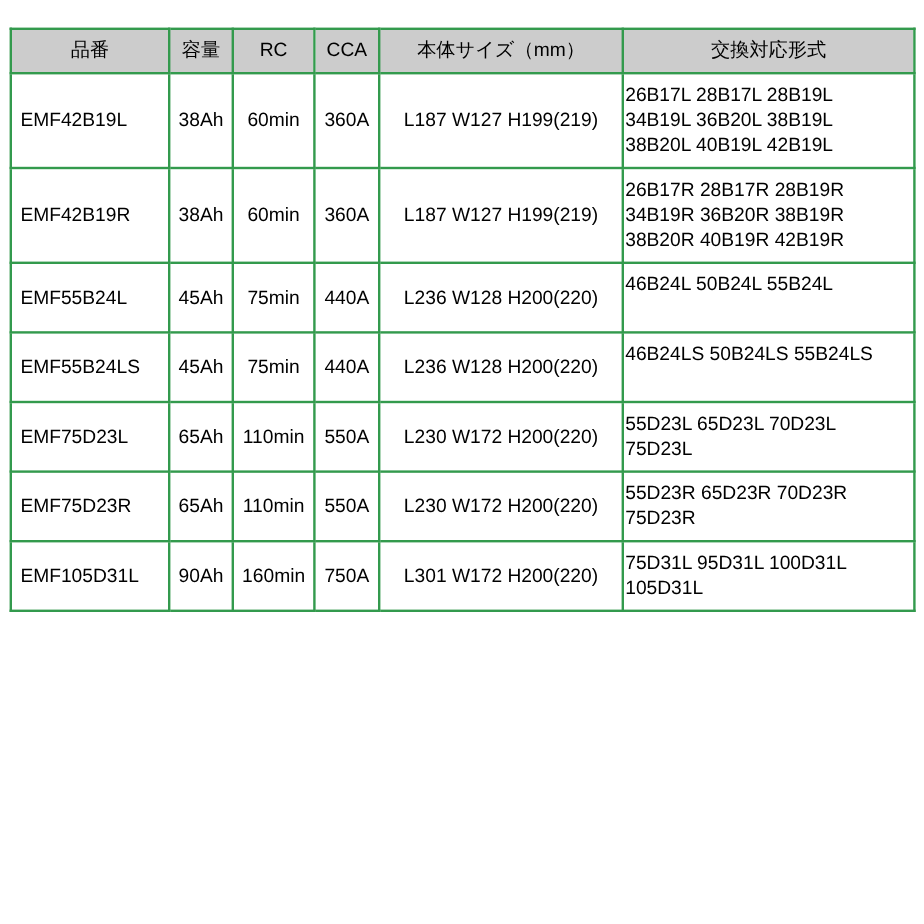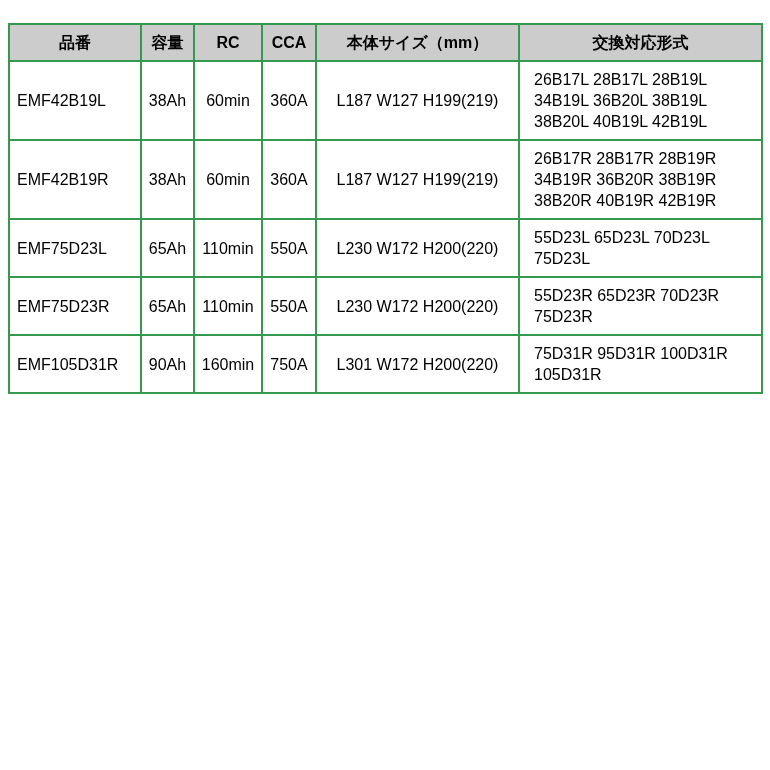--- a/index.html
+++ b/index.html
@@ -20,37 +20,37 @@
     border-collapse:collapse;
     table-layout:fixed;
     width:753px;
   }
   th,td{
     border:2px solid var(--border-color);
     overflow:hidden;
   }
   th{
     background:var(--header-bg);
-    font-weight:bold;
+    font-weight:normal;
     font-size:16px;
     line-height:21px;
     padding:7px 3px;
     text-align:center;
     vertical-align:middle;
   }
   td{
     font-size:16px;
     line-height:21px;
     padding:7px 5px;
     text-align:center;
     vertical-align:middle;
     background:#ffffff;
   }
   td.col-part{text-align:left;padding-left:7px;border-radius:15px;}
-  td.col-compat{text-align:left;padding-left:14px;white-space:pre-line;}
+  td.col-compat{text-align:left;padding-left:1px;white-space:pre-line;}
   col.col-part{width:132px;}
   col.col-capacity{width:53px;}
   col.col-rc{width:68px;}
   col.col-cca{width:54px;}
   col.col-size{width:203px;}
   col.col-compat{width:243px;}
 </style>
 </head>
 <body>
 
@@ -89,41 +89,59 @@
           <td class="col-part">EMF42B19R</td>
           <td class="col-capacity">38Ah</td>
           <td class="col-rc">60min</td>
           <td class="col-cca">360A</td>
           <td class="col-size">L187 W127 H199(219)</td>
           <td class="col-compat">26B17R 28B17R 28B19R
 34B19R 36B20R 38B19R
 38B20R 40B19R 42B19R</td>
         </tr>
         <tr>
+          <td class="col-part">EMF55B24L</td>
+          <td class="col-capacity">45Ah</td>
+          <td class="col-rc">75min</td>
+          <td class="col-cca">440A</td>
+          <td class="col-size">L236 W128 H200(220)</td>
+          <td class="col-compat">46B24L 50B24L 55B24L
+&nbsp;</td>
+        </tr>
+        <tr>
+          <td class="col-part">EMF55B24LS</td>
+          <td class="col-capacity">45Ah</td>
+          <td class="col-rc">75min</td>
+          <td class="col-cca">440A</td>
+          <td class="col-size">L236 W128 H200(220)</td>
+          <td class="col-compat">46B24LS 50B24LS 55B24LS
+&nbsp;</td>
+        </tr>
+        <tr>
           <td class="col-part">EMF75D23L</td>
           <td class="col-capacity">65Ah</td>
           <td class="col-rc">110min</td>
           <td class="col-cca">550A</td>
           <td class="col-size">L230 W172 H200(220)</td>
           <td class="col-compat">55D23L 65D23L 70D23L
 75D23L</td>
         </tr>
         <tr>
           <td class="col-part">EMF75D23R</td>
           <td class="col-capacity">65Ah</td>
           <td class="col-rc">110min</td>
           <td class="col-cca">550A</td>
           <td class="col-size">L230 W172 H200(220)</td>
           <td class="col-compat">55D23R 65D23R 70D23R
 75D23R</td>
         </tr>
         <tr>
-          <td class="col-part">EMF105D31R</td>
+          <td class="col-part">EMF105D31L</td>
           <td class="col-capacity">90Ah</td>
           <td class="col-rc">160min</td>
           <td class="col-cca">750A</td>
           <td class="col-size">L301 W172 H200(220)</td>
-          <td class="col-compat">75D31R 95D31R 100D31R
-105D31R</td>
+          <td class="col-compat">75D31L 95D31L 100D31L
+105D31L</td>
         </tr>
       </tbody>
   </table>
 </div>
 
 </body></html>

